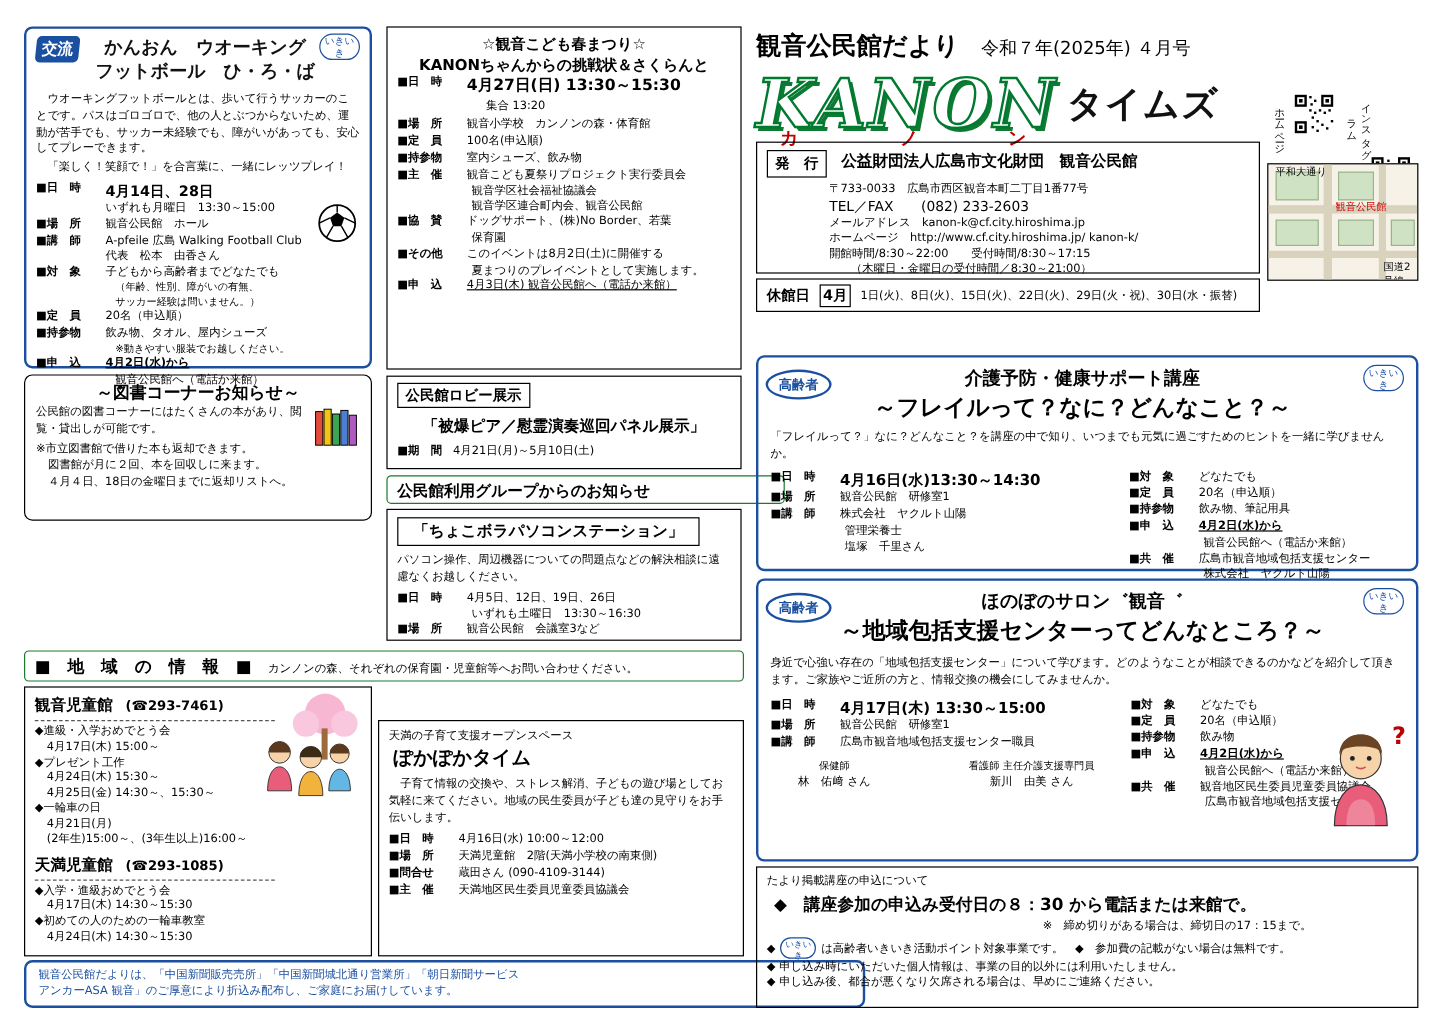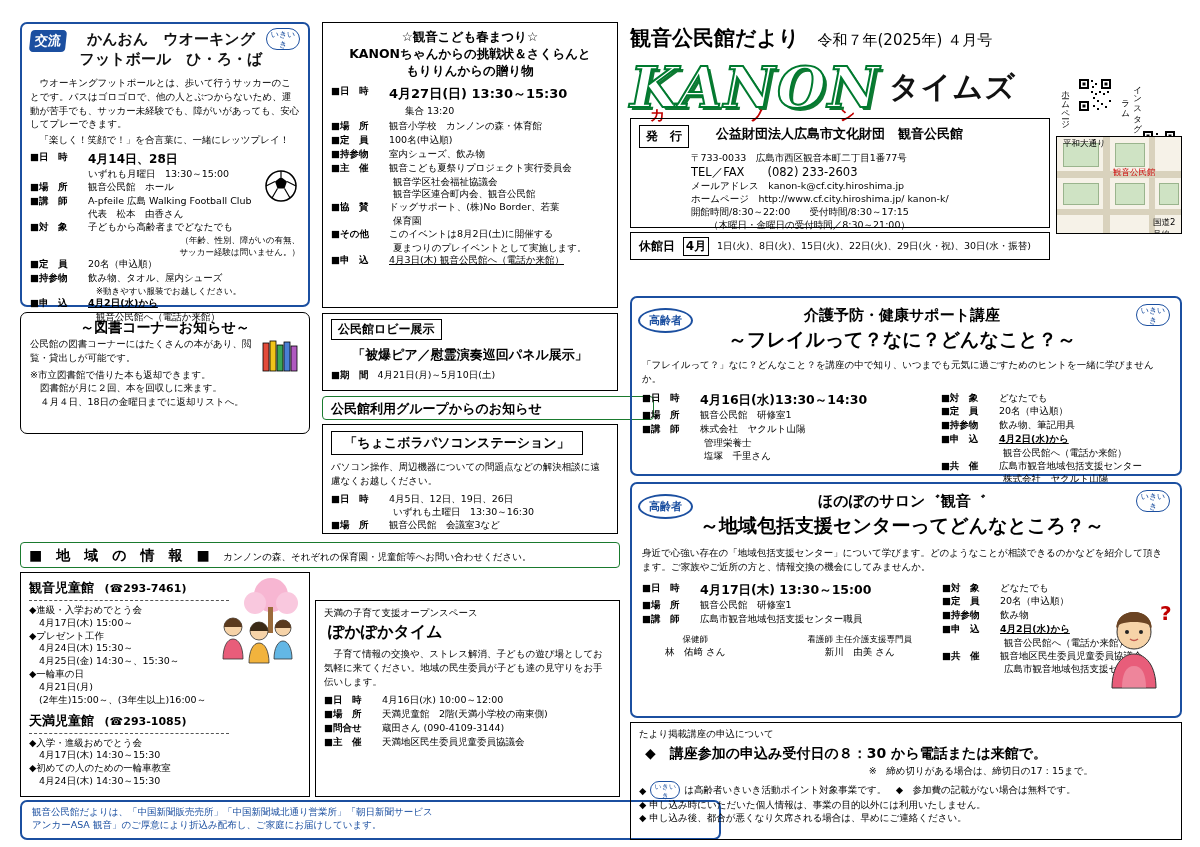--- a/index.html
+++ b/index.html
@@ -95,21 +95,21 @@
           </div>
         <div class="itemline">
             <div class="k bold">■講　師</div>
             <div class="v">A-pfeile 広島 Walking Football Club</div>
           </div>
         <div style="padding-left:58px;">代表　松本　由香さん</div>
         <div class="itemline">
             <div class="k bold">■対　象</div>
             <div class="v">子どもから高齢者までどなたでも</div>
           </div>
-        <div class="xs" style="padding-left:66px;white-space:pre-line;text-align:right;">（年齢、性別、障がいの有無、
+        <div class="xs" style="padding-left:66px;white-space:pre-line;">（年齢、性別、障がいの有無、
 サッカー経験は問いません。）</div>
         <div class="itemline">
             <div class="k bold">■定　員</div>
             <div class="v">20名（申込順）</div>
           </div>
         <div class="itemline">
             <div class="k bold">■持参物</div>
             <div class="v">飲み物、タオル、屋内シューズ</div>
           </div>
         <div class="xs" style="padding-left:66px;">※動きやすい服装でお越しください。</div>
@@ -223,21 +223,20 @@
   </div>
 
   <div class="col dbox" style="left:20px;top:800px;width:701px;height:40px;padding:4px 10px;">
     <div class="sm blue">観音公民館だよりは、「中国新聞販売売所」「中国新聞城北通り営業所」「朝日新聞サービス</div>
     <div class="sm blue">アンカーASA 観音」のご厚意により折込み配布し、ご家庭にお届けしています。</div>
   </div>
 
   <div class="col box" style="left:322px;top:22px;width:296px;height:286px;padding:6px 8px;">
     <div class="center bold" style="font-size:12.5px;">☆観音こども春まつり☆</div>
     <div class="center bold" style="font-size:12.5px;">KANONちゃんからの挑戦状＆さくらんと</div>
-    <div class="center bold" style="font-size:12.5px;margin-bottom:5px;">もりりんからの贈り物</div>
     <div class="sm tight">
       <div class="itemline">
           <div class="k bold">■日　時</div>
           <div class="v bold" style="font-size:13px;">4月27日(日) 13:30～15:30</div>
         </div>
       <div style="padding-left:74px;margin:2px 0 3px;">集合 13:20</div>
       <div class="itemline">
           <div class="k bold">■場　所</div>
           <div class="v">観音小学校　カンノンの森・体育館</div>
         </div>
@@ -372,21 +371,21 @@
           <rect x="22" y="24" width="2" height="2"></rect>
           <rect x="26" y="27" width="2" height="2"></rect>
         <rect x="30" y="24" width="2" height="2"></rect>
           <rect x="14" y="28" width="2" height="2"></rect>
           <rect x="20" y="31" width="2" height="2"></rect>
       </g>
     </svg>
   </div>
 
   <div class="col box" style="left:630px;top:118px;width:420px;height:110px;padding:6px 8px;">
-    <div style="display:flex;align-items:flex-start;gap:15px;">
+    <div style="display:flex;align-items:flex-start;">
       <div class="box center bold" style="width:50px;padding:2px 0;font-size:12px;">発　行</div>
       <div class="bold" style="margin-left:12px;font-size:13px;">公益財団法人広島市文化財団　観音公民館</div>
     </div>
     <div class="sm tight" style="margin-top:4px;padding-left:52px;">
       <div>〒733-0033　広島市西区観音本町二丁目1番77号</div>
       <div style="font-size:11.5px;">TEL／FAX　　(082) 233-2603</div>
       <div>メールアドレス　kanon-k@cf.city.hiroshima.jp</div>
       <div>ホームページ　http://www.cf.city.hiroshima.jp/ kanon-k/</div>
       <div>開館時間/8:30～22:00　　受付時間/8:30～17:15</div>
       <div style="padding-left:18px;">（木曜日・金曜日の受付時間／8:30～21:00）</div>

